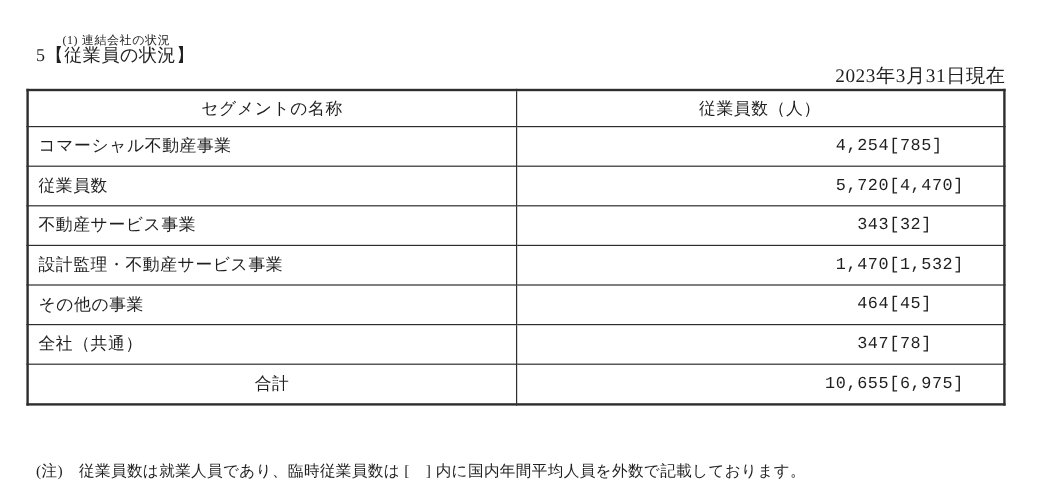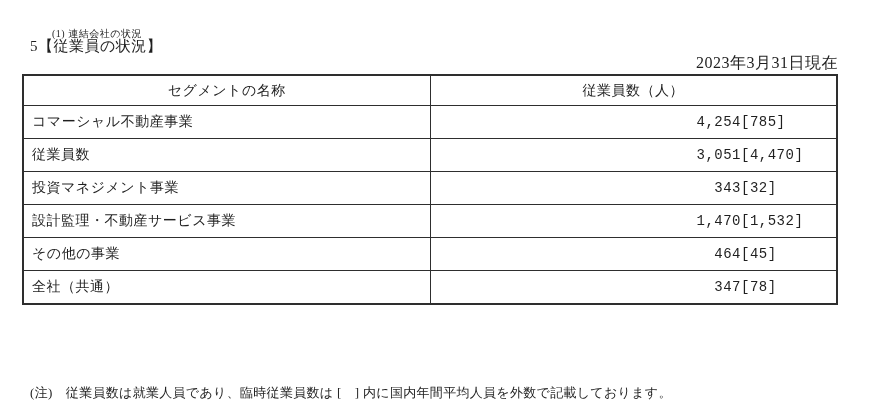--- a/index.html
+++ b/index.html
@@ -120,27 +120,27 @@
         <div class="value-wrap">
           <span class="value-main">4,254</span>
           <span class="value-bracket">[785]</span>
         </div>
       </td>
     </tr>
     <tr>
       <td class="name-cell">従業員数</td>
       <td>
         <div class="value-wrap">
-          <span class="value-main">3,051</span>
+          <span class="value-main">5,720</span>
           <span class="value-bracket">[4,470]</span>
         </div>
       </td>
     </tr>
     <tr>
-      <td class="name-cell">投資マネジメント事業</td>
+      <td class="name-cell">不動産サービス事業</td>
       <td>
         <div class="value-wrap">
           <span class="value-main">343</span>
           <span class="value-bracket">[32]</span>
         </div>
       </td>
     </tr>
     <tr>
       <td class="name-cell">設計監理・不動産サービス事業</td>
       <td>
@@ -161,16 +161,25 @@
     </tr>
     <tr>
       <td class="name-cell">全社（共通）</td>
       <td>
         <div class="value-wrap">
           <span class="value-main">347</span>
           <span class="value-bracket">[78]</span>
         </div>
       </td>
     </tr>
+    <tr>
+      <td class="name-cell total-name-cell">合計</td>
+      <td>
+        <div class="value-wrap">
+          <span class="value-main">10,655</span>
+          <span class="value-bracket">[6,975]</span>
+        </div>
+      </td>
+    </tr>
   </tbody>
 </table>
 
 <div class="footnote">(注)　従業員数は就業人員であり、臨時従業員数は [　] 内に国内年間平均人員を外数で記載しております。</div>
 
 </body></html>

